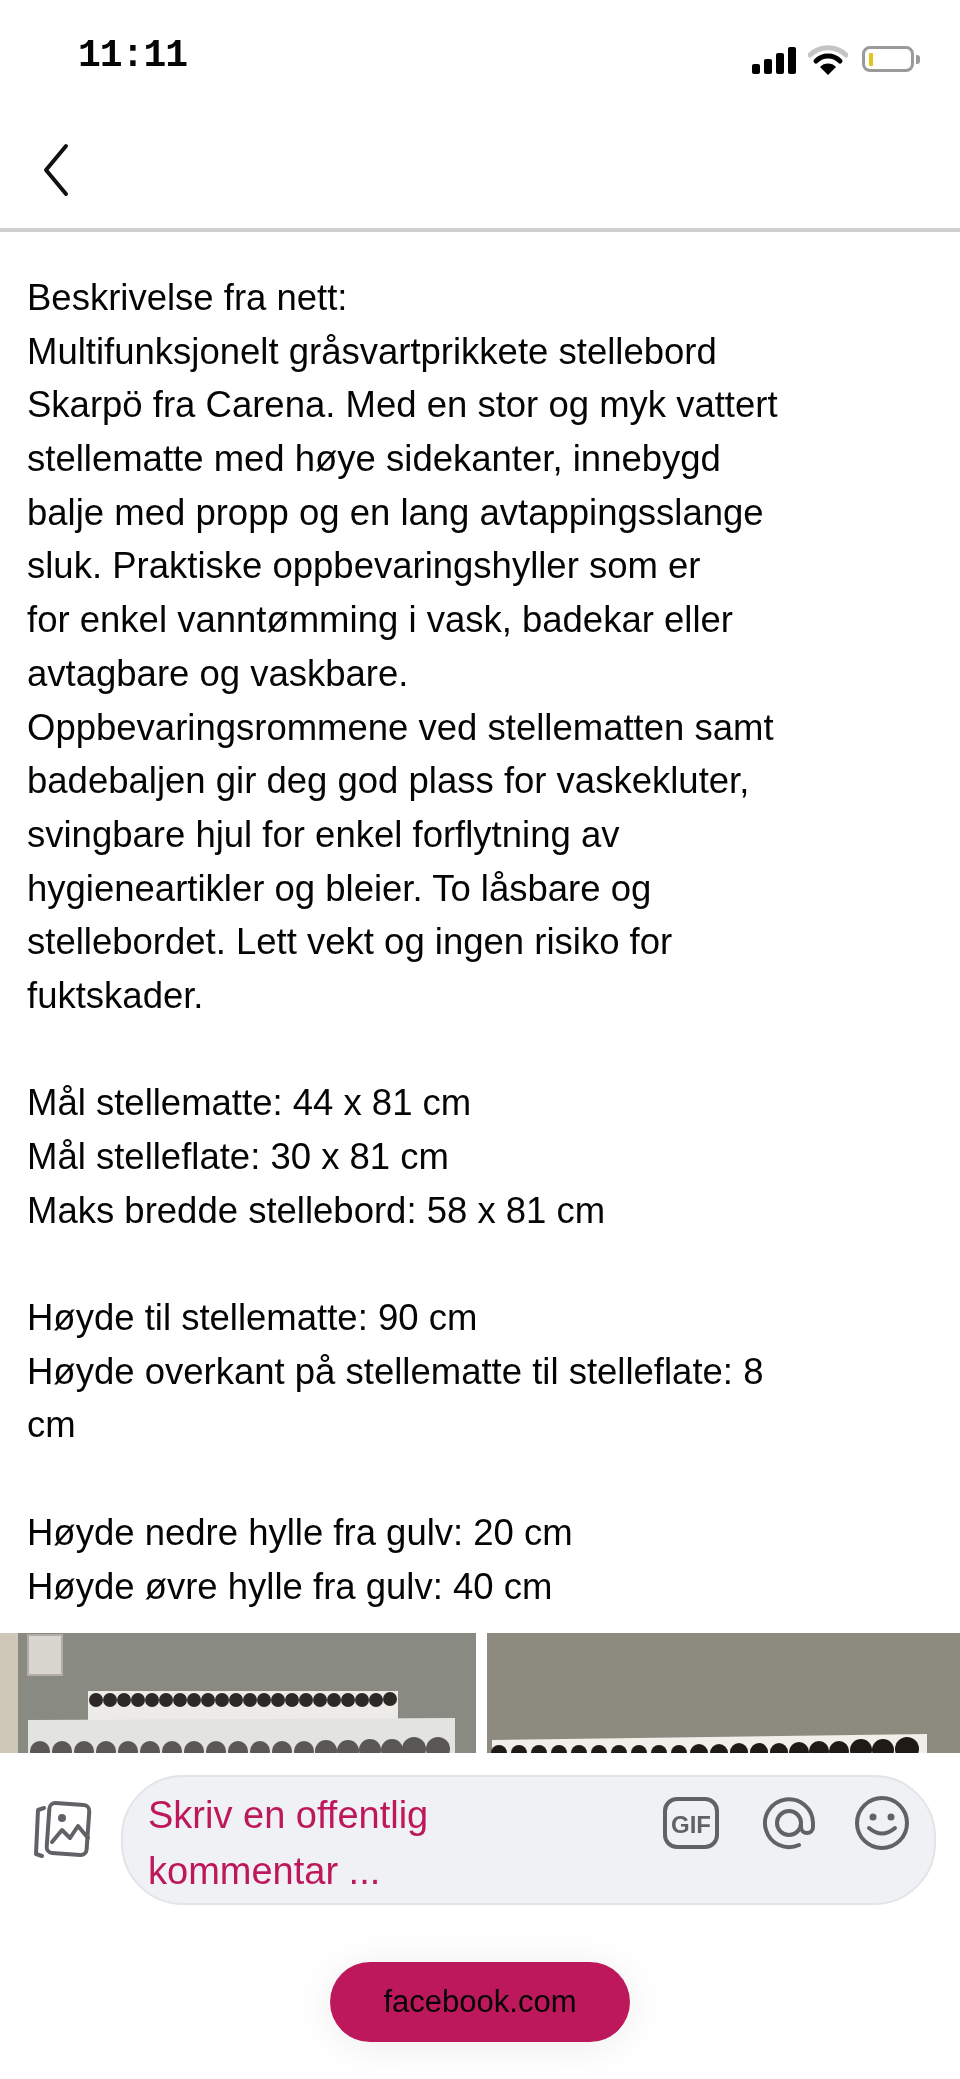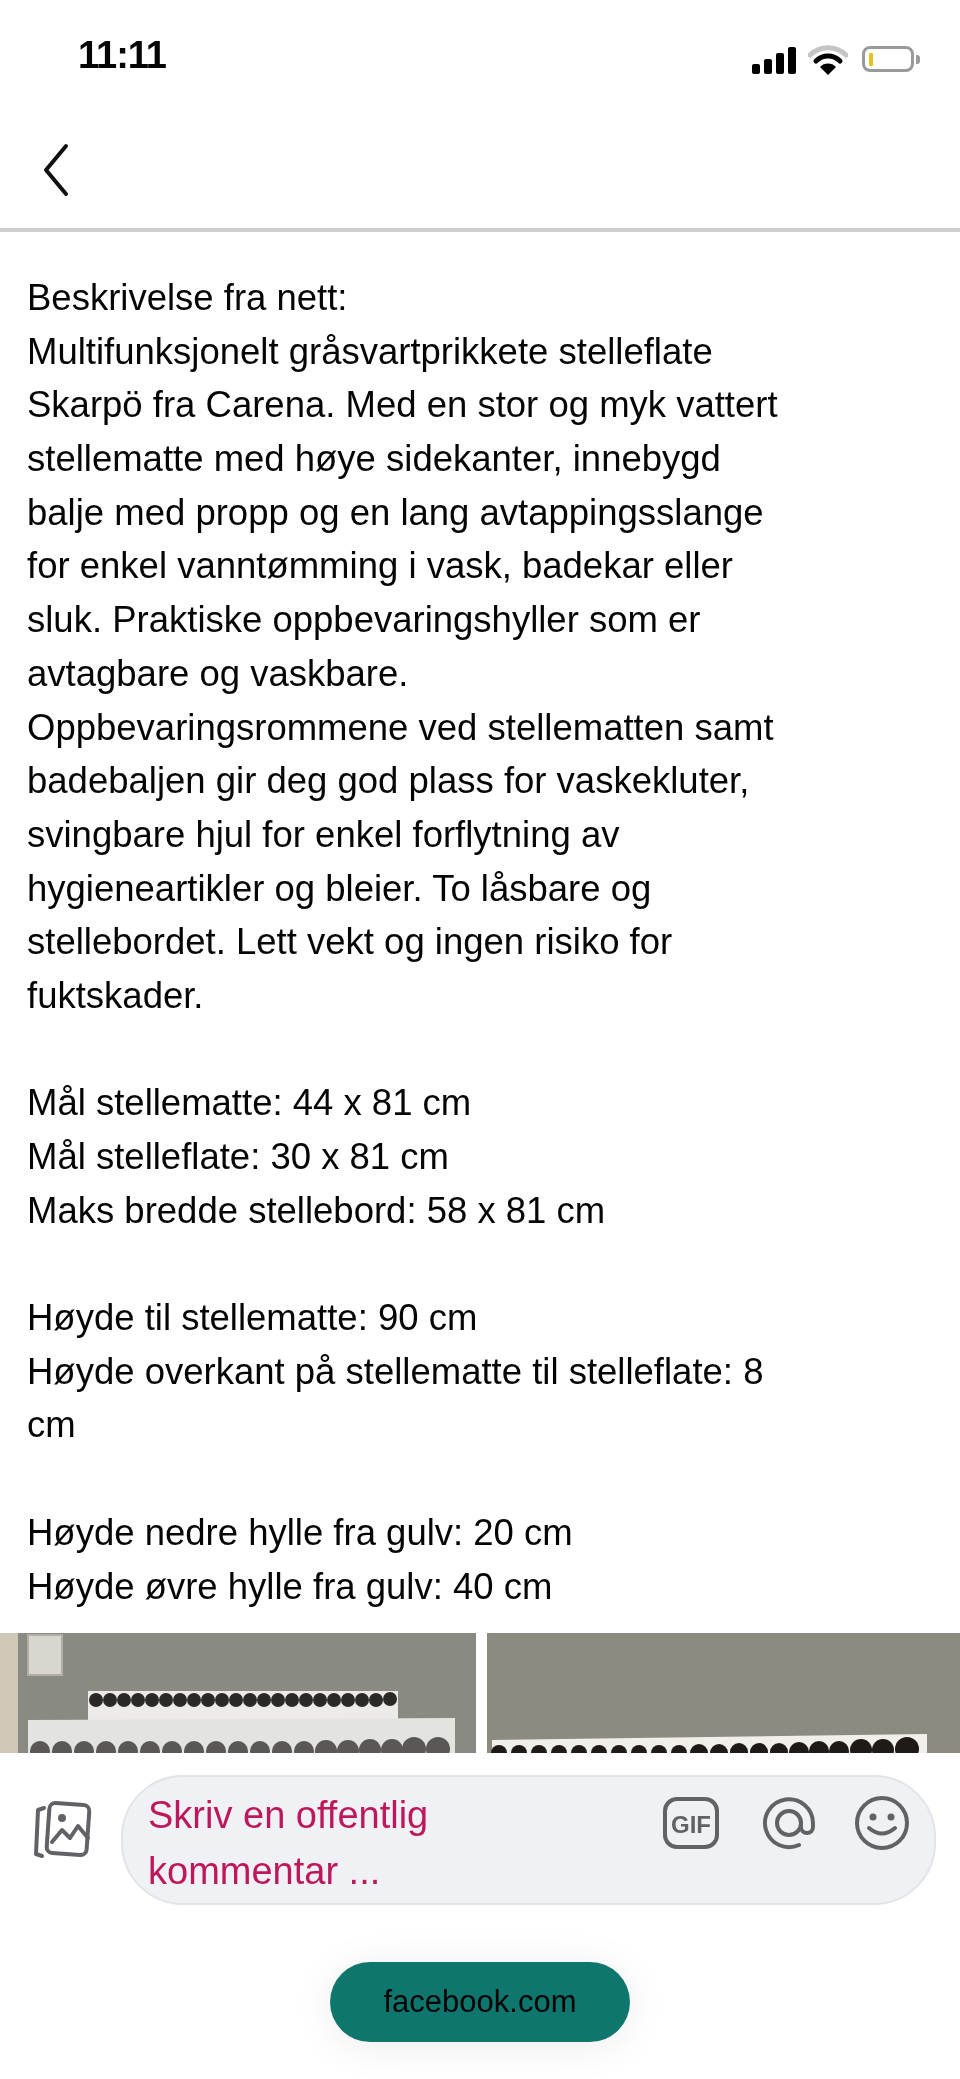--- a/index.html
+++ b/index.html
@@ -1,39 +1,39 @@
 <!DOCTYPE html>
 <html><head>
 <meta charset="utf-8">
 <style>
   html, body { margin:0; padding:0; background:#ffffff; }
   body { width:960px; height:2079px; position:relative; overflow:hidden; font-family:"Liberation Sans", sans-serif; color:#050505; }
   .statusbar { position:absolute; left:0; top:0; width:960px; height:110px; }
-  .time { position:absolute; left:78px; top:34px; font-size:38px; font-weight:bold; letter-spacing:-1px; }
+  .time { position:absolute; left:78px; top:34px; font-size:38px; font-weight:bold; letter-spacing:-1px;font-family:Liberation Mono, monospace; }
   .sig { position:absolute; left:752px; top:46px; width:46px; height:28px; }
   .sig span { position:absolute; bottom:0; width:8px; background:#000; border-radius:2px; }
   .wifi { position:absolute; left:808px; top:44px; width:40px; height:32px; }
   .battery { position:absolute; left:862px; top:46px; width:52px; height:26px; border:3px solid #9a9a9a; border-radius:8px; box-sizing:border-box; }
   .battery .fill { position:absolute; left:4px; top:4px; width:4px; height:13px; background:#e8c21c; border-radius:1px; }
   .battery .tip { position:absolute; right:-9px; top:6px; width:4px; height:9px; background:#9a9a9a; border-radius:0 3px 3px 0; }
   .navbar { position:absolute; left:0; top:110px; width:960px; height:118px; }
   .back { position:absolute; left:36px; top:140px; width:40px; height:60px; cursor:pointer; }
   .divider { position:absolute; left:0; top:228px; width:960px; height:4px; background:#cfcfcf; }
   .content { position:absolute; left:27px; top:271px; width:920px; font-size:36.5px; line-height:53.7px; }
   .content .ln { white-space:nowrap; height:53.7px; }
   .photos { position:absolute; left:0; top:1633px; width:960px; height:120px; }
   .photo { position:absolute; top:0; height:120px; overflow:hidden; background:#8b8a82; }
   .photo.left { left:0; width:476px; }
   .photo.right { left:487px; width:473px; background:#8c897f; }
   .composer { position:absolute; left:0; top:1753px; width:960px; height:326px; background:#ffffff; }
   .photo-btn { position:absolute; left:30px; top:1798px; width:64px; height:62px; cursor:pointer; }
   .comment-box { position:absolute; left:121px; top:1775px; width:815px; height:130px; background:#f0f1f4; border:2px solid #e3e4e8; border-radius:62px; box-sizing:border-box; }
   .comment-placeholder { position:absolute; left:148px; top:1787px; width:520px; font-size:38px; line-height:56px; color:#be185d; }
   .cicon { position:absolute; top:1793px; width:60px; height:60px; cursor:pointer; }
-  .url-pill { position:absolute; left:330px; top:1962px; width:300px; height:80px; background:#0f766e; border-radius:40px; box-shadow:0 4px 40px rgba(0,0,0,0.08); display:flex; align-items:center; justify-content:center; font-size:31px; color:#050505; }
+  .url-pill { position:absolute; left:330px; top:1962px; width:300px; height:80px; background:#be185d; border-radius:40px; box-shadow:0 4px 40px rgba(0,0,0,0.08); display:flex; align-items:center; justify-content:center; font-size:31px; color:#050505; }
 </style>
 </head>
 <body>
 
 <div class="statusbar">
   <div class="time">11:11</div>
   <div class="sig">
     <span style="left:0;height:10px;"></span>
     <span style="left:12px;height:15px;"></span>
     <span style="left:24px;height:21px;"></span>
@@ -51,26 +51,26 @@
 </div>
 
 <div class="navbar"></div>
 <svg class="back" viewBox="0 0 40 60">
   <polyline points="30,6 10,30 30,54" fill="none" stroke="#111" stroke-width="4" stroke-linecap="round" stroke-linejoin="round"></polyline>
 </svg>
 <div class="divider"></div>
 
 <div class="content">
   <div class="ln">Beskrivelse fra nett:</div>
-  <div class="ln">Multifunksjonelt gråsvartprikkete stelleflate</div>
+  <div class="ln">Multifunksjonelt gråsvartprikkete stellebord</div>
   <div class="ln">Skarpö fra Carena. Med en stor og myk vattert</div>
   <div class="ln">stellematte med høye sidekanter, innebygd</div>
   <div class="ln">balje med propp og en lang avtappingsslange</div>
+  <div class="ln">sluk. Praktiske oppbevaringshyller som er</div>
   <div class="ln">for enkel vanntømming i vask, badekar eller</div>
-  <div class="ln">sluk. Praktiske oppbevaringshyller som er</div>
   <div class="ln">avtagbare og vaskbare.</div>
   <div class="ln">Oppbevaringsrommene ved stellematten samt</div>
   <div class="ln">badebaljen gir deg god plass for vaskekluter,</div>
   <div class="ln">svingbare hjul for enkel forflytning av</div>
   <div class="ln">hygieneartikler og bleier. To låsbare og</div>
   <div class="ln">stellebordet. Lett vekt og ingen risiko for</div>
   <div class="ln">fuktskader.</div>
   <div class="ln"></div>
   <div class="ln">Mål stellematte: 44 x 81 cm</div>
   <div class="ln">Mål stelleflate: 30 x 81 cm</div>

